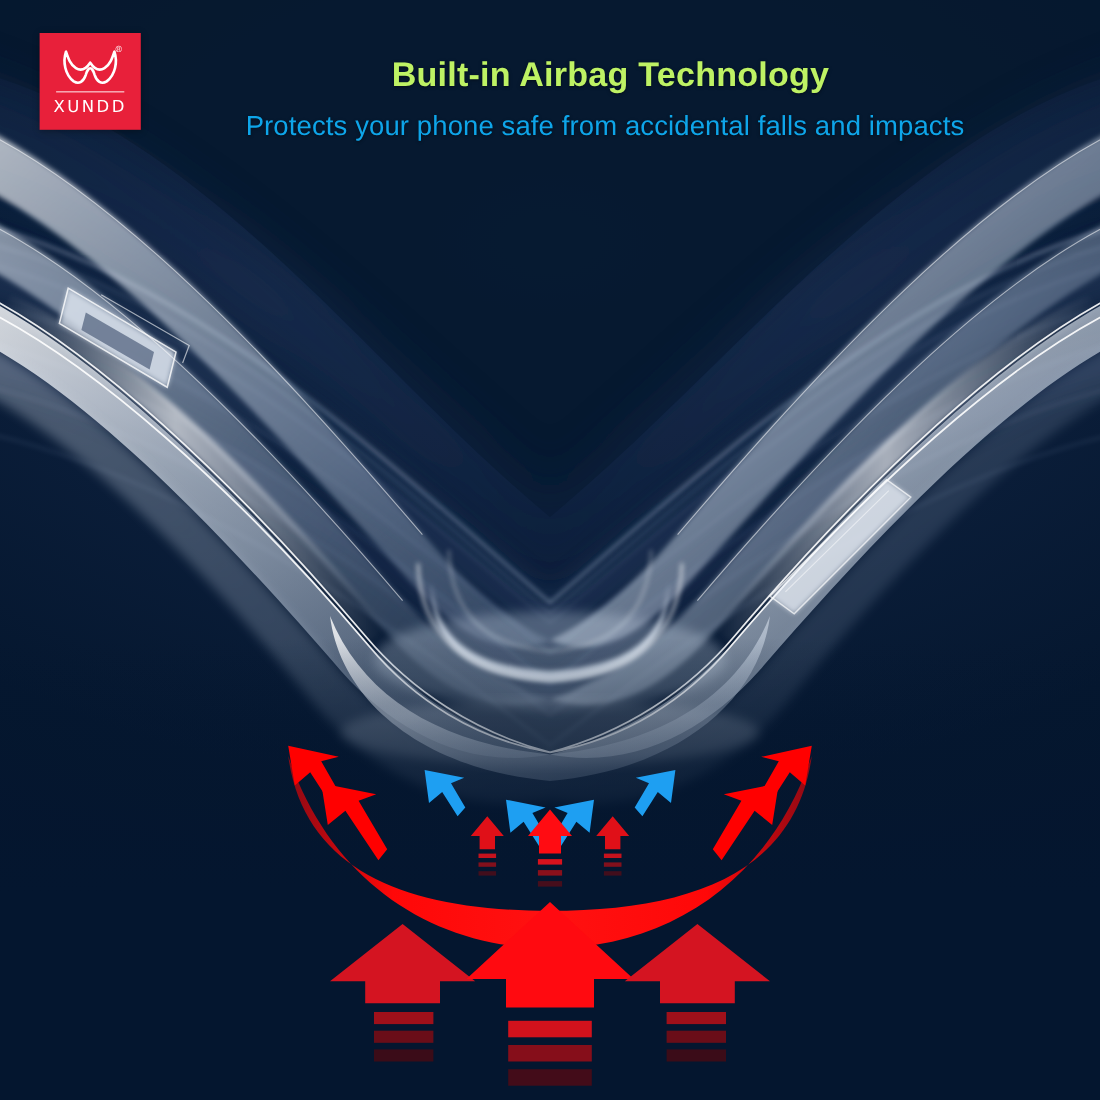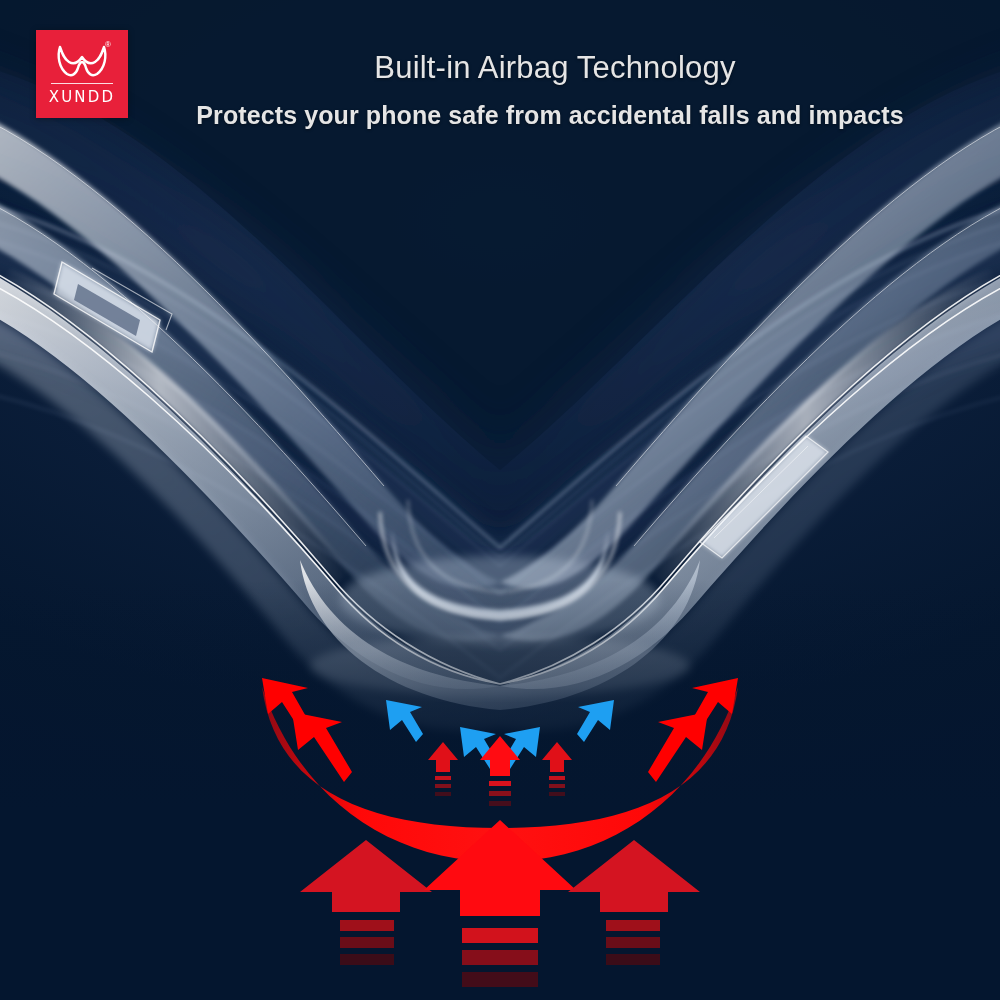--- a/index.html
+++ b/index.html
@@ -56,31 +56,31 @@
   }
   .logo-word {
     font-size:15px; font-weight:normal; color:#fff;
     letter-spacing:2.2px;
     font-family:"DejaVu Sans", sans-serif;
   }
 
   .title {
     position:absolute; left:150px; top:50px; width:810px;
     text-align:center;
-    color:#e5e5e5;
-    font-size:31px; font-weight:normal;
+    color:#bef264;
+    font-size:31px; font-weight:bold;
     letter-spacing:.2px;
     text-shadow:0 1px 3px rgba(0,0,0,.5);
     white-space:nowrap;
   }
   .subtitle {
     position:absolute; left:110px; top:101px; width:880px;
     text-align:center;
-    color:#e5e5e5;
-    font-size:25px; font-weight:700;
+    color:#0ea5e9;
+    font-size:25px; font-weight:400;
     letter-spacing:.1px;
     text-shadow:0 1px 3px rgba(0,0,0,.45);
     white-space:nowrap;
   }
 
   
   .impact-layer { position:absolute; inset:0; z-index:30; pointer-events:none; }
   .impact-layer svg { position:absolute; inset:0; width:1000px; height:1000px; display:block; }
 </style>
 </head>

